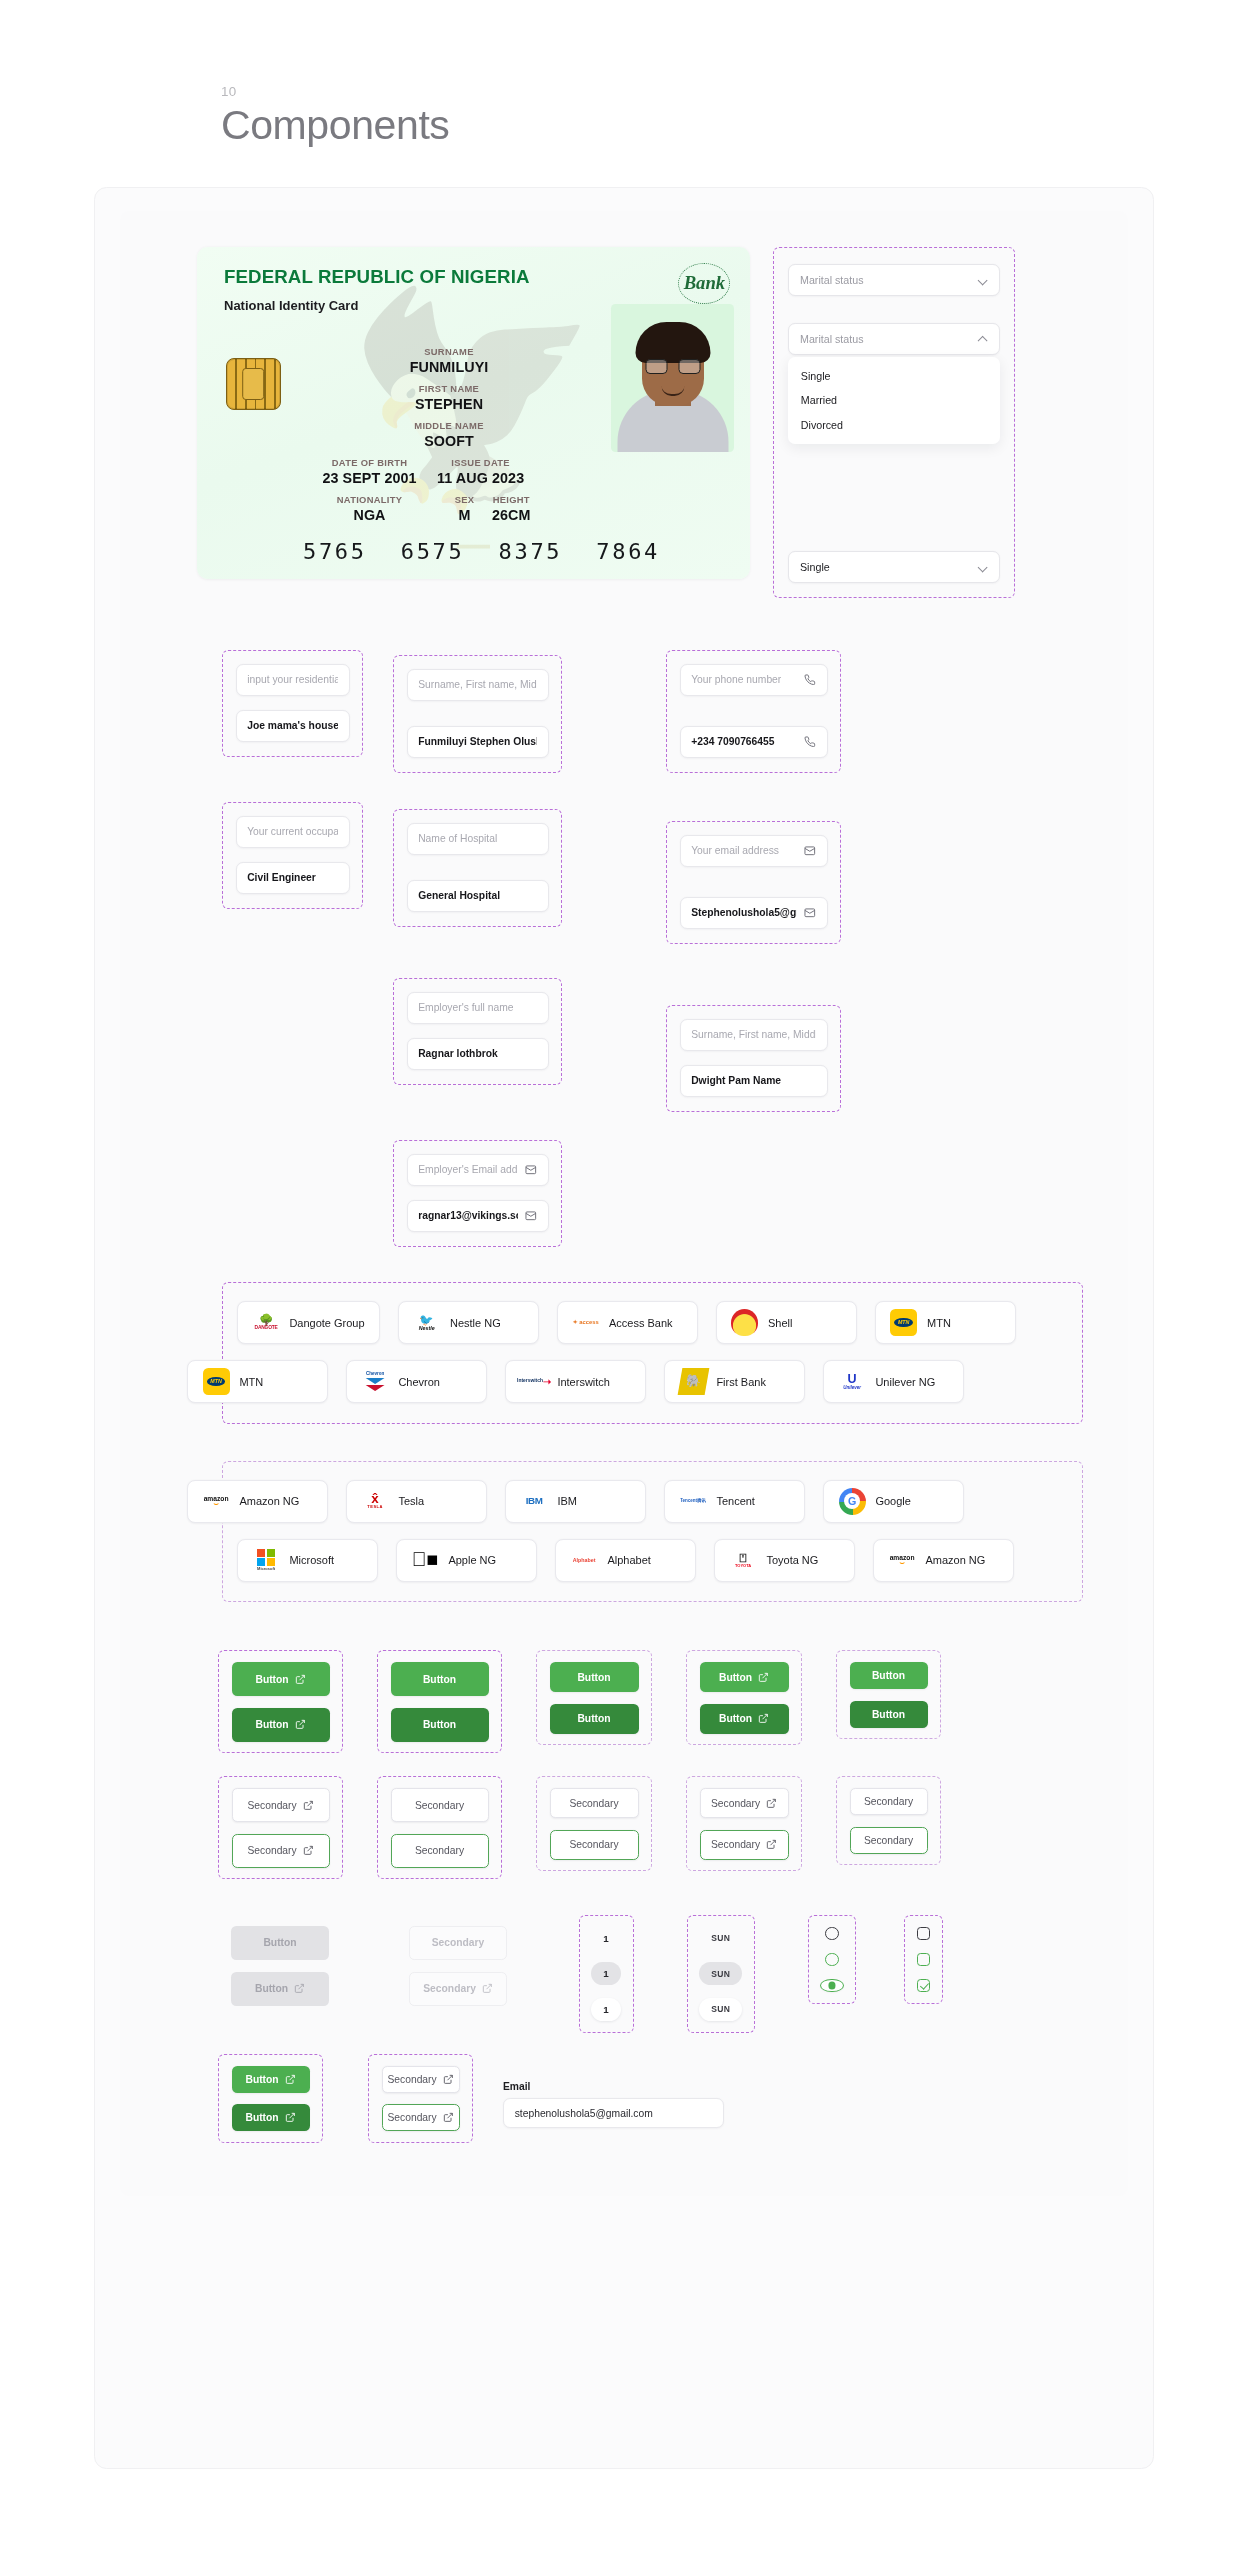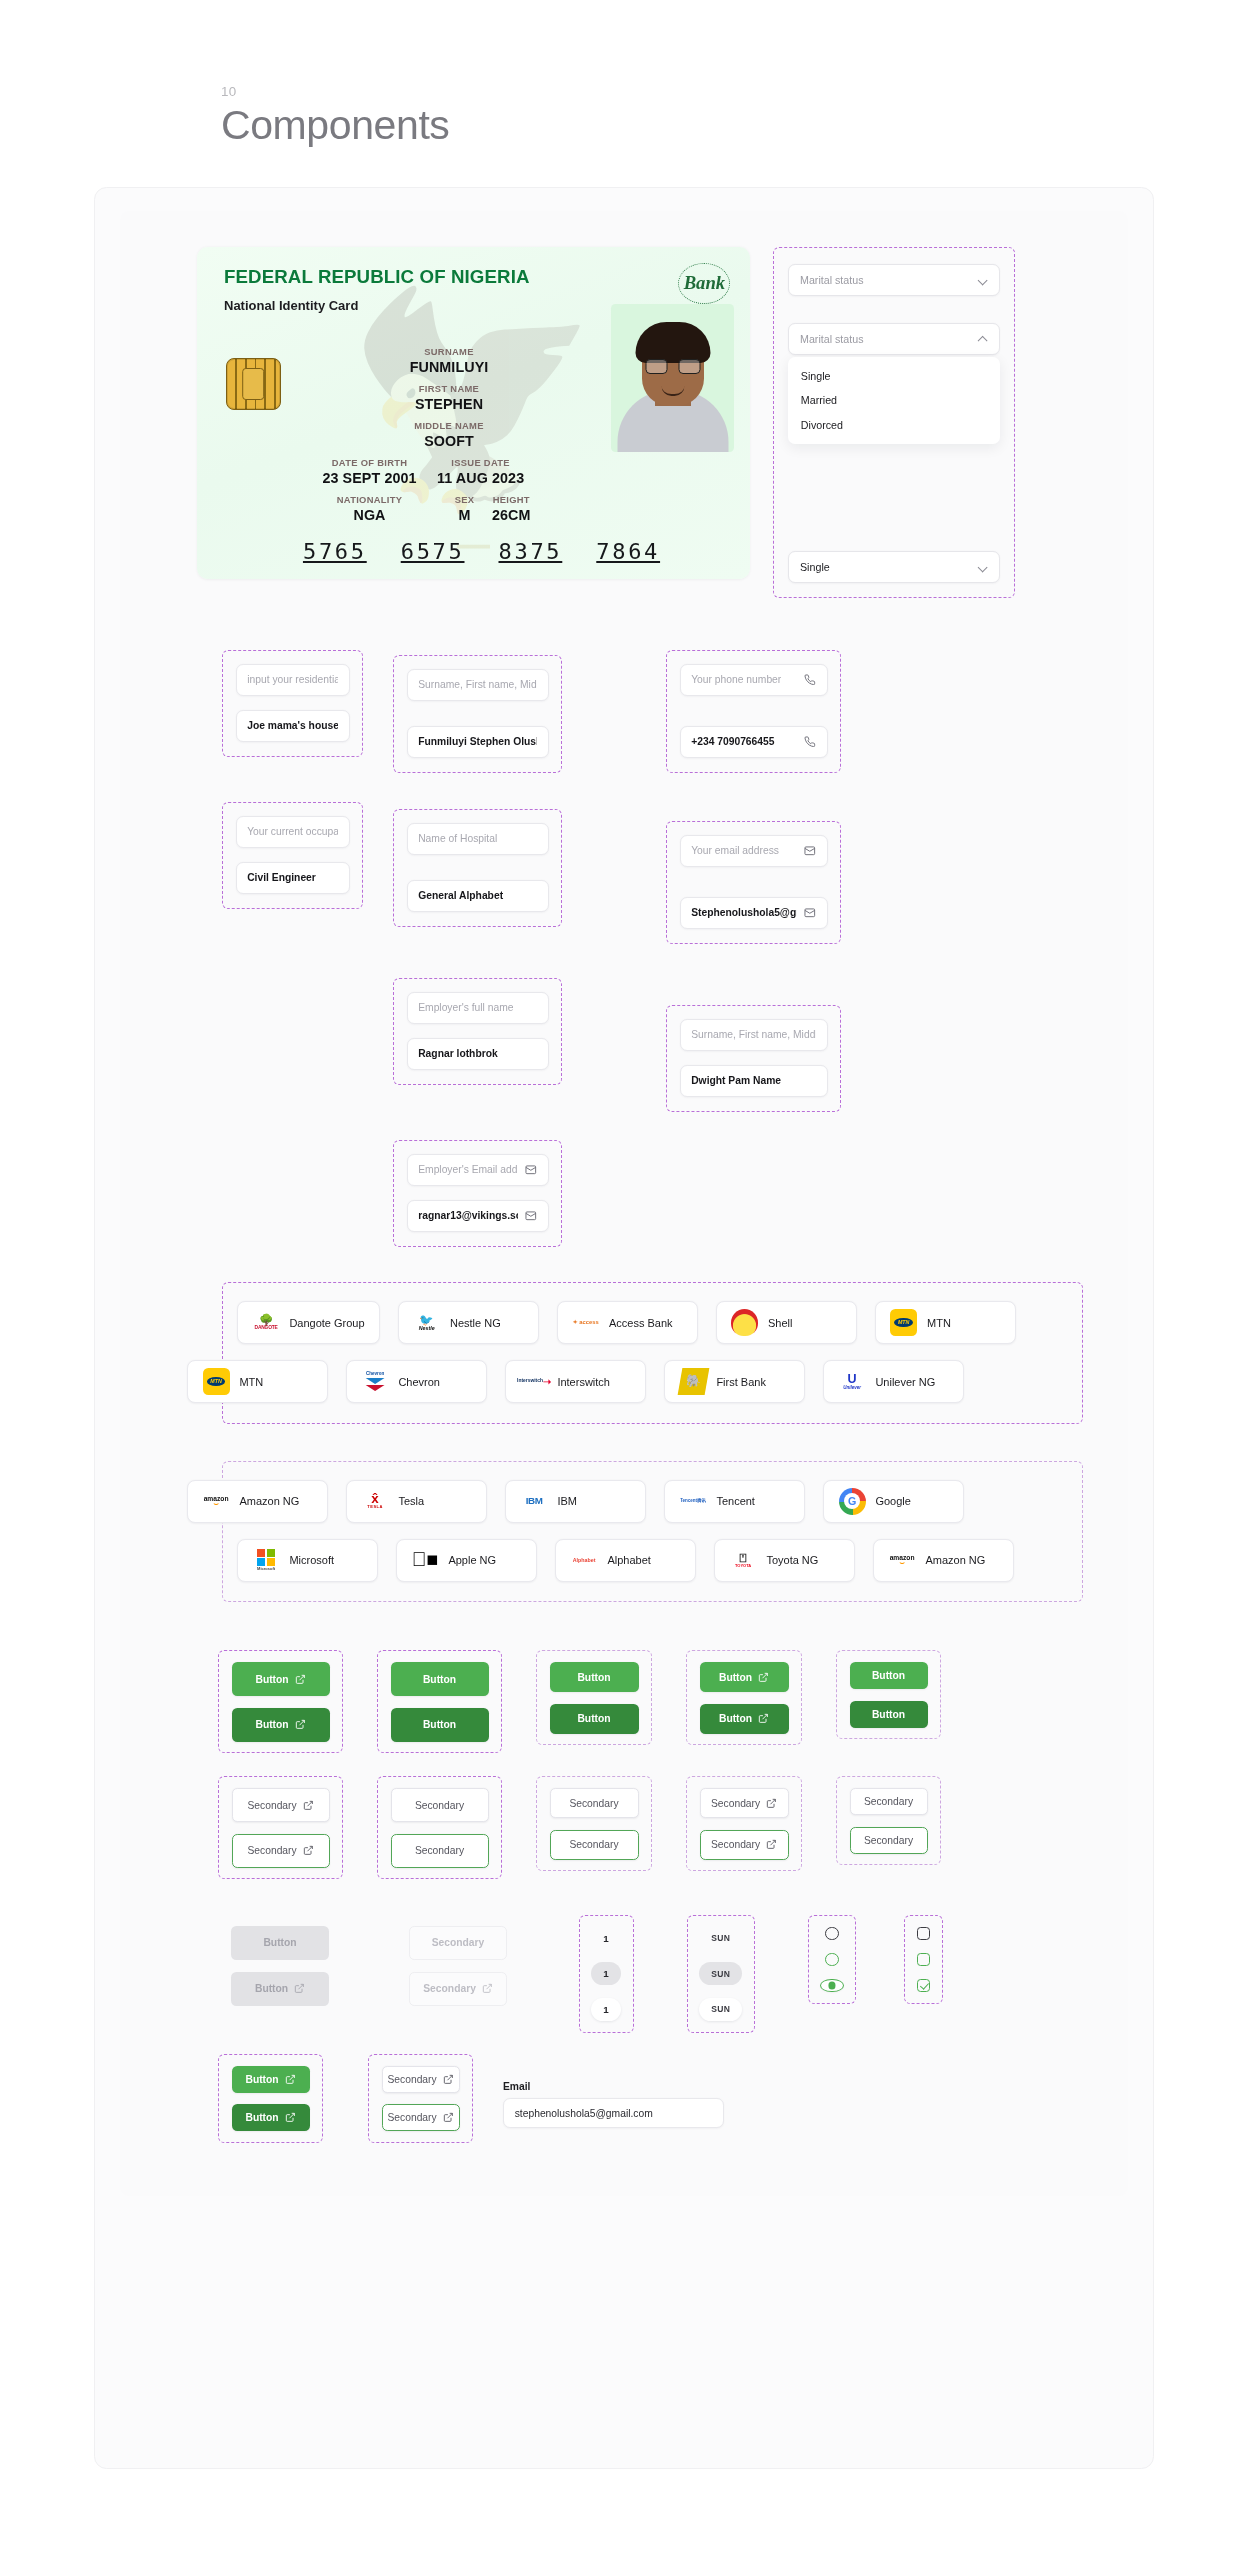--- a/index.html
+++ b/index.html
@@ -93,21 +93,21 @@
   .ph-hair { position: absolute; left: 50%; top: 18px; transform: translateX(-50%); width: 75px; height: 41px; background: #23160f; border-radius: 39px 39px 12.5px 12.5px; }
   .ph-glass { position: absolute; left: 50%; top: 55px; transform: translateX(-50%); width: 55px; height: 15px; }
   .ph-glass i { position: absolute; top: 0; width: 22px; height: 15px; border: 1.8px solid #20201f; border-radius: 4.5px; background: rgba(255,255,255,.35); }
   .ph-glass i:first-child { left: 0; } .ph-glass i:last-child { right: 0; }
   .ph-smile { position: absolute; left: 50%; top: 82px; transform: translateX(-50%); width: 23px; height: 9.8px; border-bottom: 2.2px solid #3a2317; border-radius: 0 0 16px 16px; }
 
   .id-number {
     position: absolute; left: 16px; right: 0; bottom: 14.3px;
     display: flex; justify-content: center; gap: 34px;
     font-family: "DejaVu Sans Mono", monospace;
-    font-size: 22px; letter-spacing: 2.7px; color: #16181b; font-weight: 400; text-decoration: underline;
+    font-size: 22px; letter-spacing: 2.7px; color: #16181b; font-weight: 400;
   }
 
   
   .select-spec { width: 242px; padding: 16px 14.3px 14.3px 14.3px; }
   .sel {
     height: 32px; background: #fff; border: 0.9px solid #e6e6ea; border-radius: 7.1px;
     display: flex; align-items: center; justify-content: space-between;
     padding: 0 10.7px; font-size: 10.7px; color: #9b9ba3;
     box-shadow: 0 0.9px 1.8px rgba(16,24,40,.04);
   }
@@ -354,21 +354,21 @@
         <span class="txt">Civil Engineer</span>
       </div>
     </div>
 
     <div class="dash ispec" style="left:273px; top:159px; width:169px;">
       <div class="inp">
         <span class="txt">Name of Hospital</span>
       </div>
       <div class="gap-b"></div>
       <div class="inp filled">
-        <span class="txt">General Alphabet</span>
+        <span class="txt">General Hospital</span>
       </div>
     </div>
 
     <div class="dash ispec" style="left:546px; top:171px; width:175px;">
       <div class="inp">
         <span class="txt">Your email address</span>
         <span class="ic">
               <svg viewBox="0 0 24 24" fill="none" stroke="currentColor" stroke-width="2">
                 <rect x="2" y="4" width="20" height="16" rx="2"></rect>
                 <path d="m2 7 10 6 10-6"></path>

